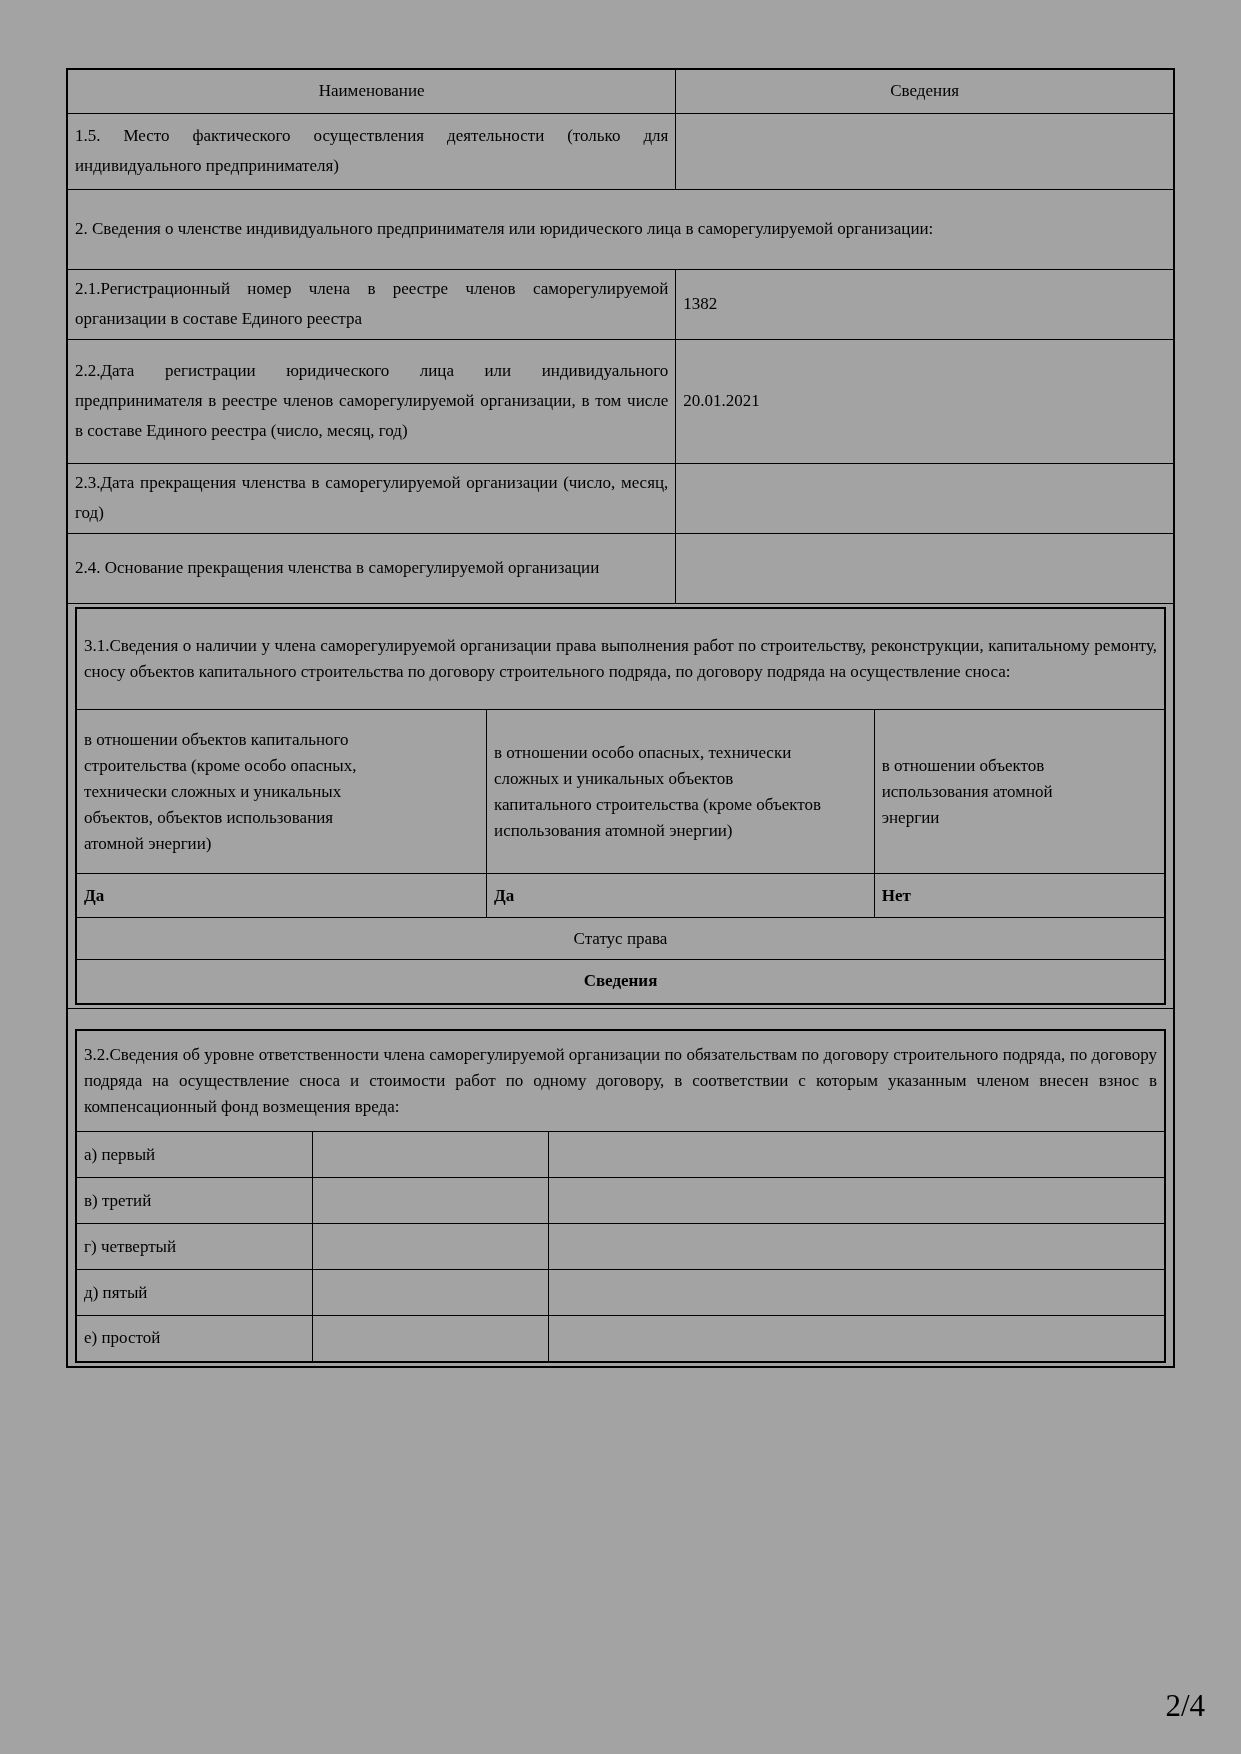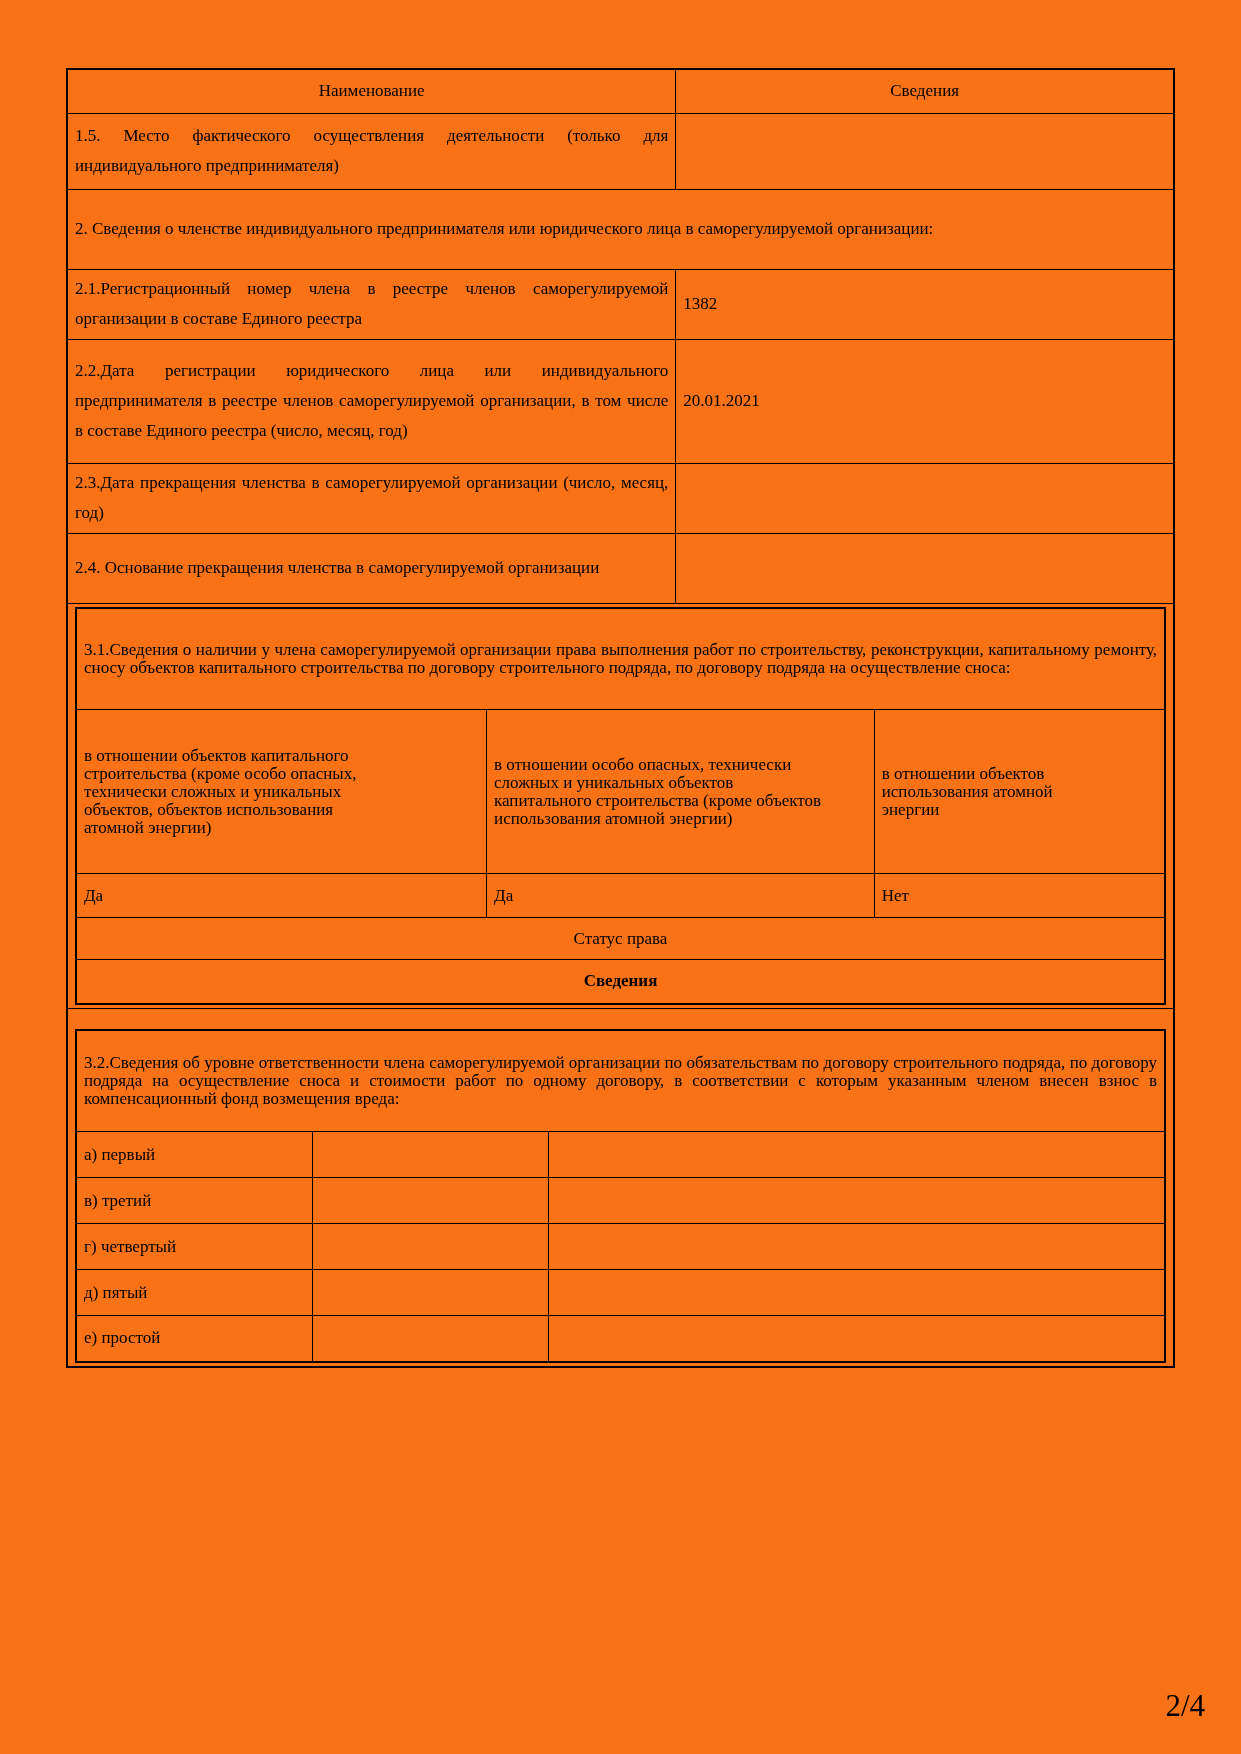--- a/index.html
+++ b/index.html
@@ -3,49 +3,49 @@
 <meta charset="utf-8">
 <style>
   * { margin: 0; padding: 0; box-sizing: border-box; }
   html, body { background: #ffffff; }
   body {
     width: 1241px; height: 1754px;
     font-family: "Liberation Serif", "DejaVu Serif", serif;
     color: #000000;
     position: relative;
   }
-  .page { position: relative; width: 1241px; height: 1754px; background: #f97316; overflow: hidden; }
+  .page { position: relative; width: 1241px; height: 1754px; background: #a3a3a3; overflow: hidden; }
   .content { position: absolute; left: 66px; top: 68px; width: 1109px; }
 
   table.doc { width: 100%; border-collapse: collapse; border: 2px solid #000; table-layout: fixed; }
   table.doc td { border: 1px solid #000; font-size: 17px; line-height: 30px; vertical-align: middle; padding: 3px 7px; }
 
   td.hdr { text-align: center; height: 44px; }
   td.lbl { text-align: justify; }
   td.val { text-align: left; }
   td.section { font-weight: normal; text-align: justify; }
 
   .h70 { height: 70px; }
   .h76 { height: 76px; }
   .h80 { height: 80px; }
   .h124 { height: 124px; }
 
   
   td.container-cell { padding: 34px 14px 8px 14px; vertical-align: top; }
   td.container-cell.second { padding-top: 20px; }
 
   table.inner { width: 100%; border-collapse: collapse; border: 2px solid #000; table-layout: fixed; }
-  table.inner td { border: 1px solid #000; font-size: 17px; line-height: 18px; vertical-align: middle; padding: 3px 7px; }
+  table.inner td { border: 1px solid #000; font-size: 17px; line-height: 26px; vertical-align: middle; padding: 3px 7px; }
   td.caption { text-align: justify; height: 102px; vertical-align: middle; }
   td.objcol { vertical-align: middle; height: 164px; text-align: left; }
   td.objcol span { display: block; }
   .w300 { max-width: 300px; }
   .w330 { max-width: 330px; }
   .w205 { max-width: 205px; }
-  td.answer { font-weight: normal; height: 44px; }
+  td.answer { font-weight: bold; height: 44px; }
   td.status-label { text-align: center; height: 42px; }
   td.status-value { text-align: center; font-weight: bold; height: 44px; }
   td.level { height: 46px; text-align: left; }
 
   .page-number {
     position: absolute;
     top: 1690px;
     right: 36px;
     font-size: 31px;
     line-height: 32px;

